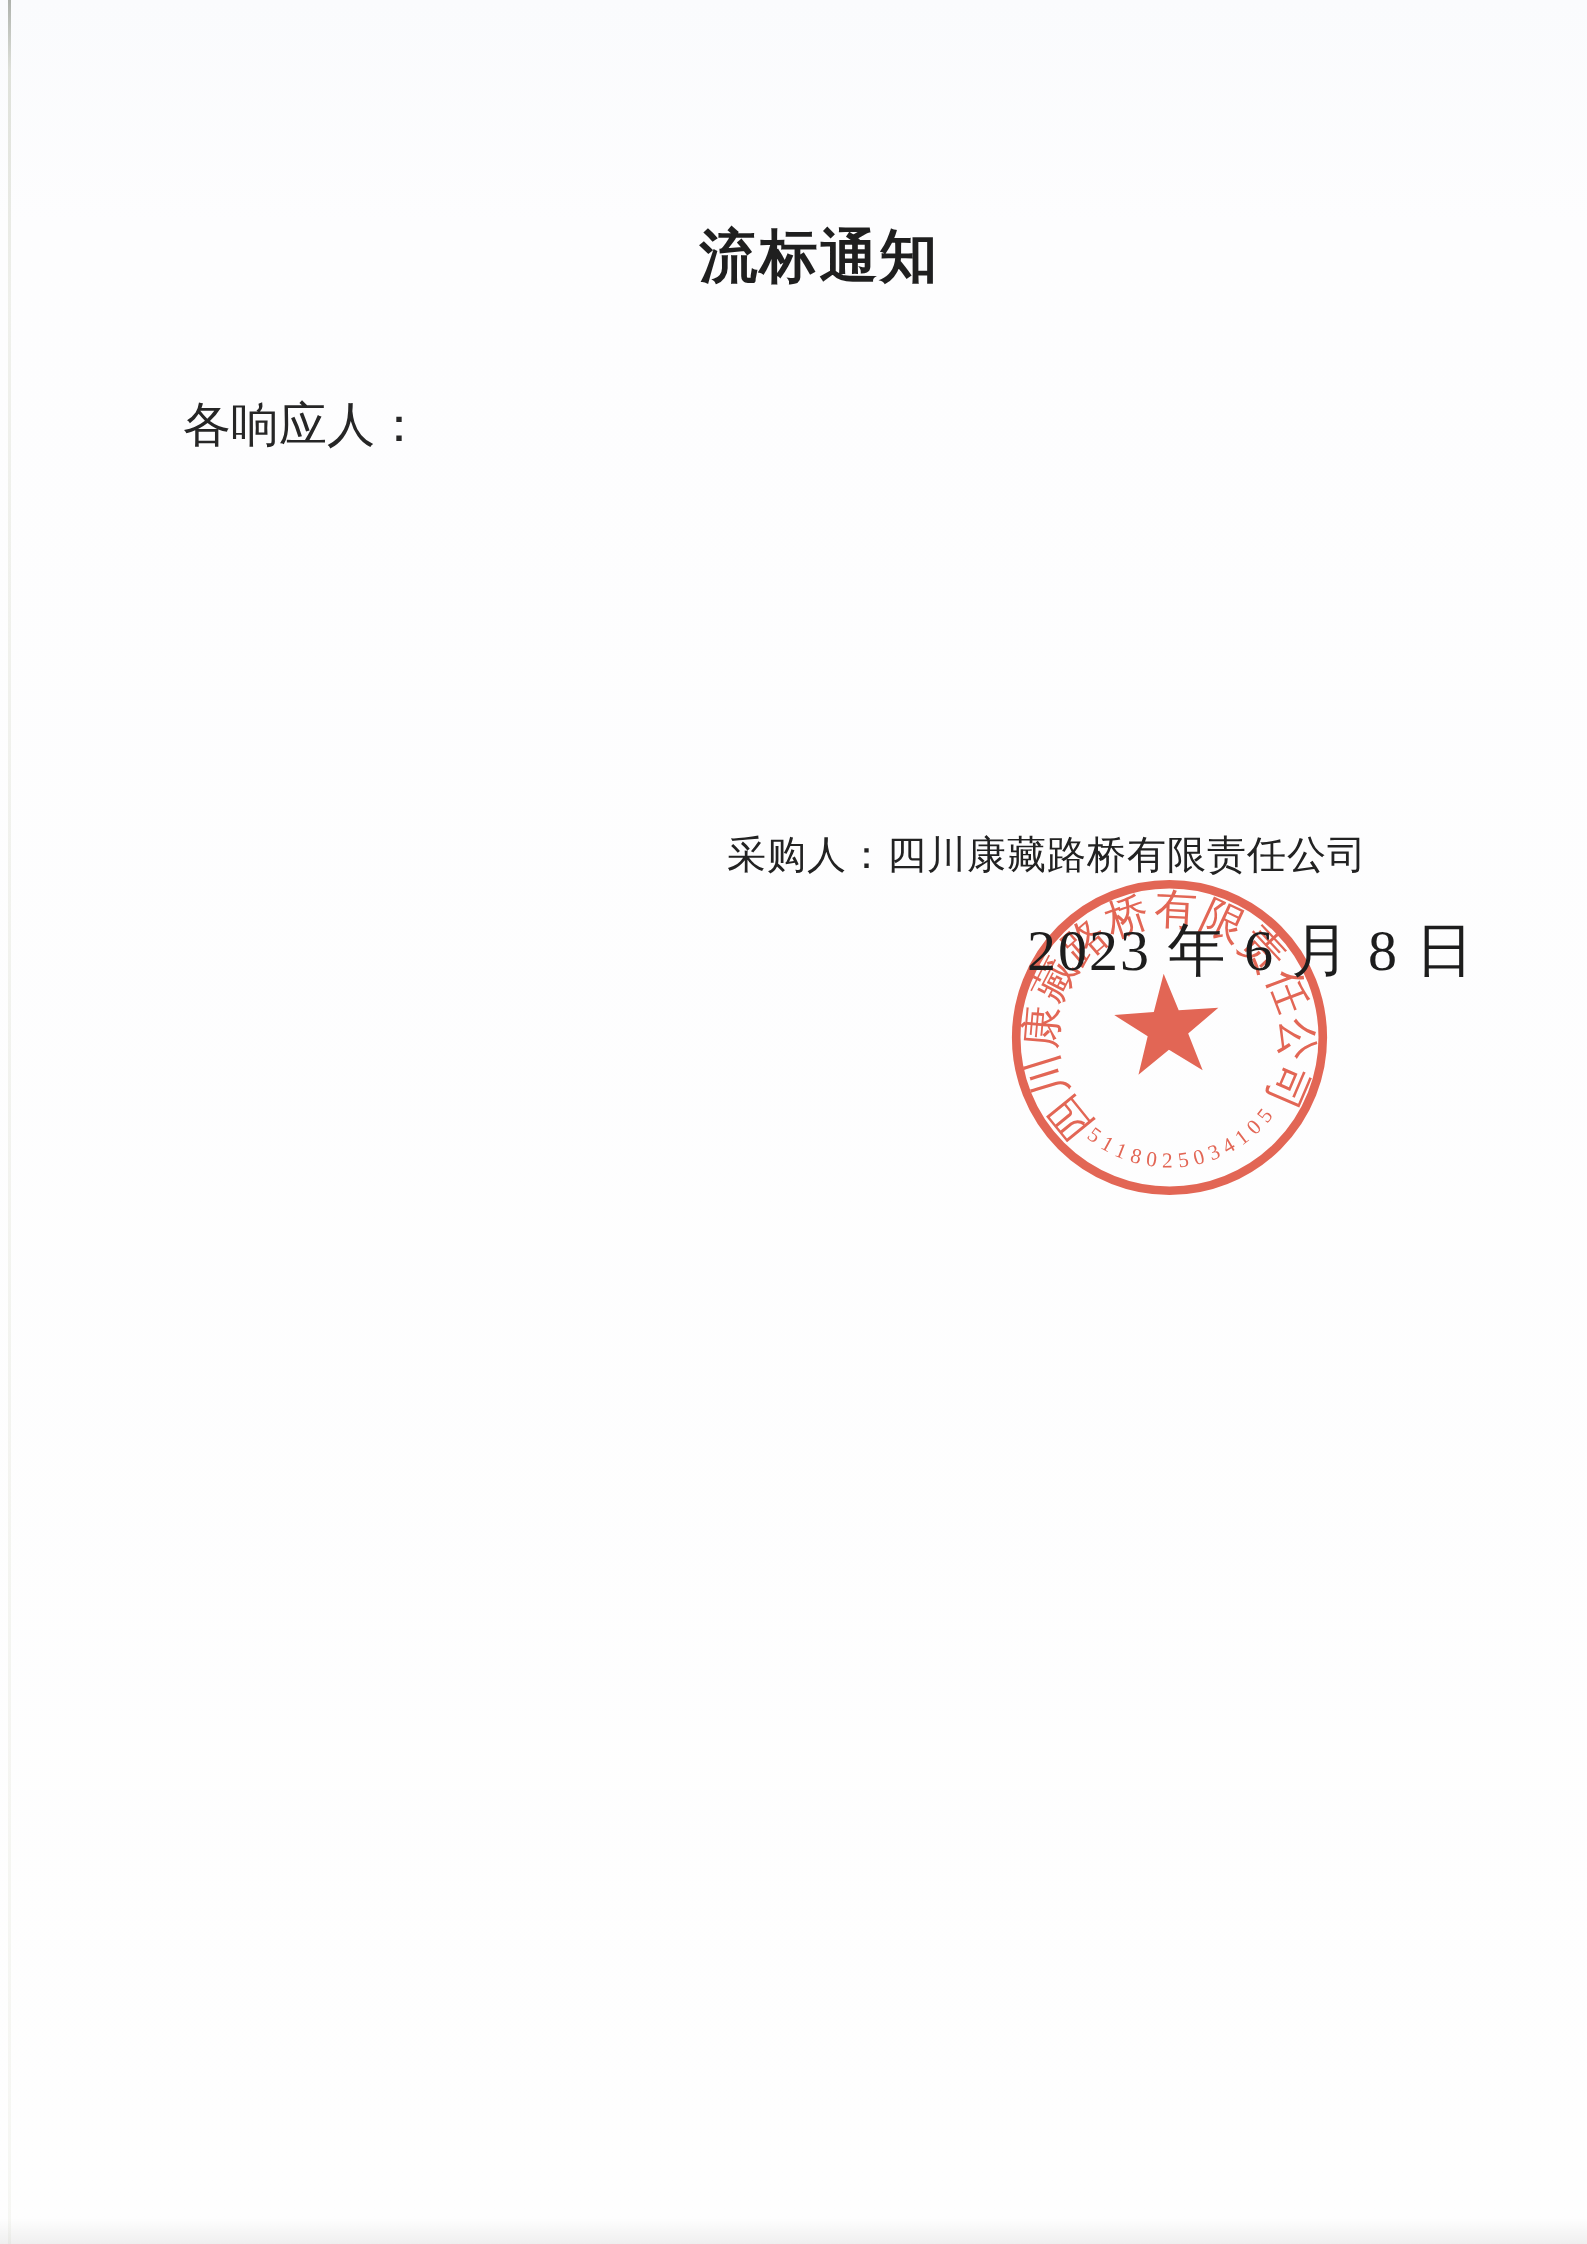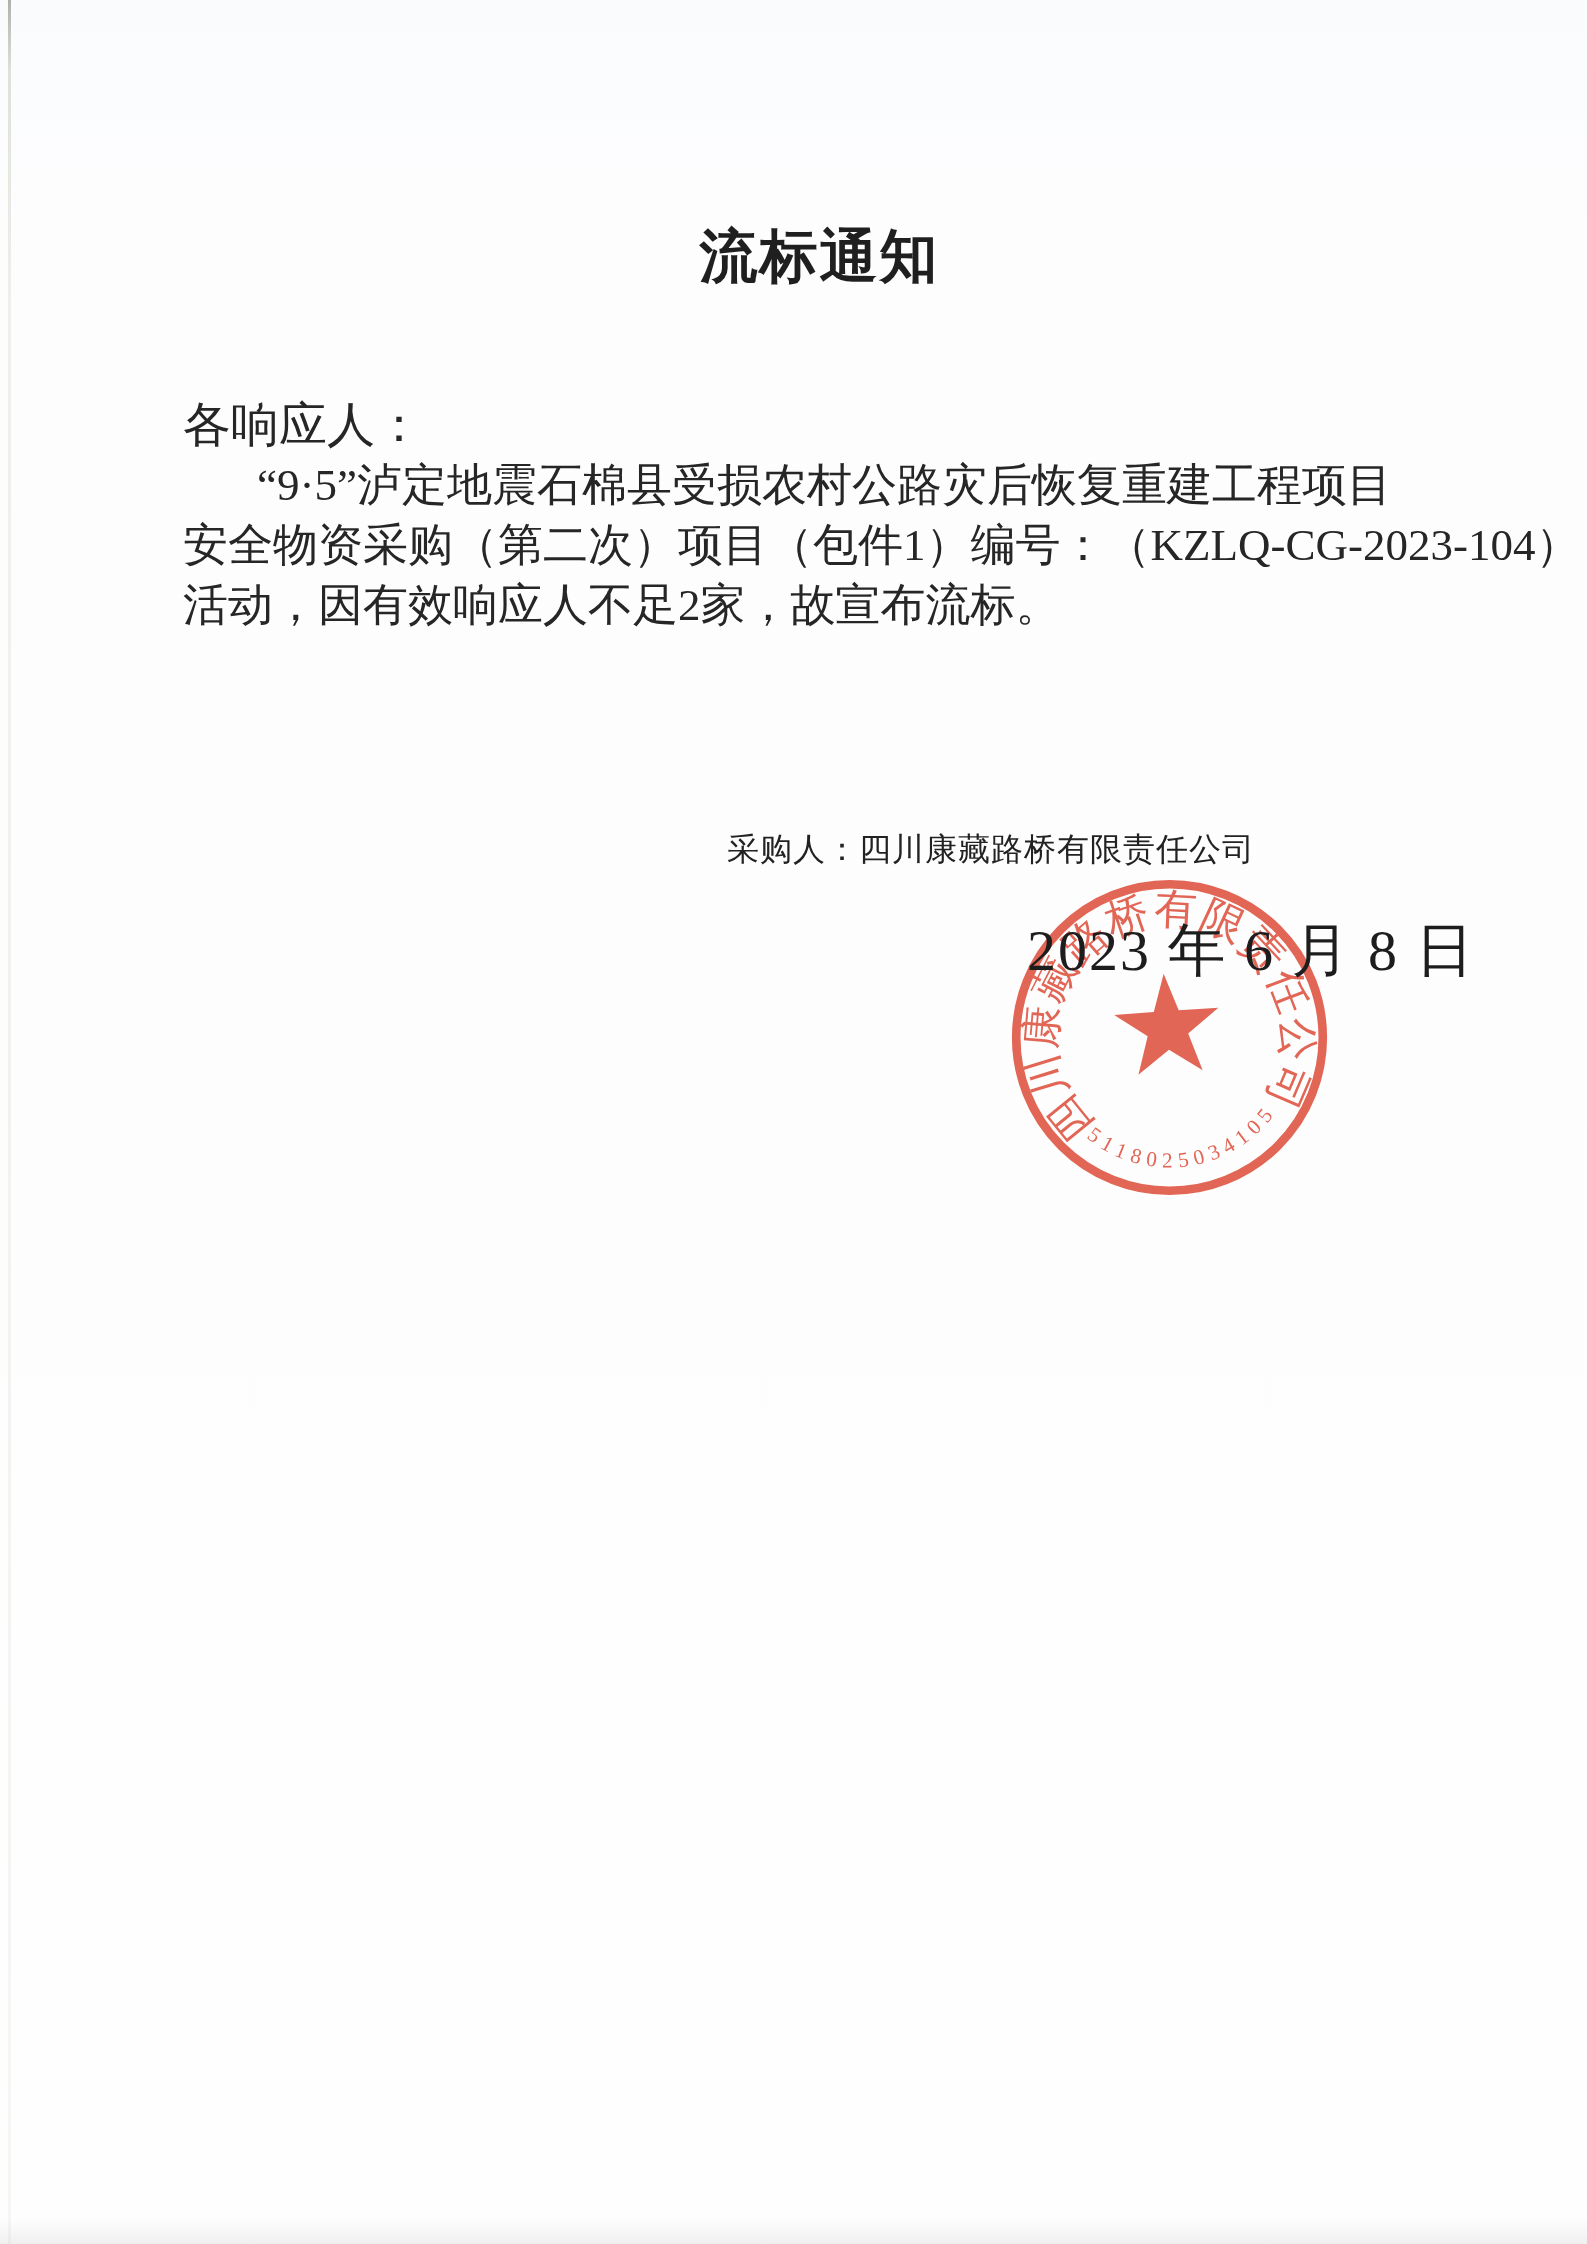--- a/index.html
+++ b/index.html
@@ -32,21 +32,21 @@
     font-size:48px;white-space:nowrap;
   }
   .paragraph{
     position:absolute;left:183px;top:455px;width:1260px;
     font-size:45px;line-height:60px;
   }
   .paragraph .line{white-space:nowrap;}
   .paragraph .line.indent{text-indent:74px;}
   .purchaser-line{
     position:absolute;left:727px;top:828px;
-    font-size:32px;letter-spacing:1px;white-space:nowrap;
+    font-size:39px;letter-spacing:1px;white-space:nowrap;
     color:#222;
   }
   .issue-date{
     position:absolute;left:1027px;top:912px;
     font-size:58px;letter-spacing:2px;white-space:nowrap;
     color:#1d1d1d;z-index:3;
   }
   .seal{
     position:absolute;left:1002px;top:870px;
     width:335px;height:335px;z-index:2;
@@ -58,25 +58,20 @@
 <body>
 
 <div class="page">
 
   <div class="scan-edge-left"></div>
 
   <div class="doc-title">流标通知</div>
 
   <div class="salutation">各响应人：</div>
 
-  <div class="paragraph">
-    <div class="line indent">“9·5”泸定地震石棉县受损农村公路灾后恢复重建工程项目</div>
-    <div class="line">安全物资采购（第二次）项目（包件1）编号：（KZLQ-CG-2023-104）</div>
-    <div class="line">活动，因有效响应人不足2家，故宣布流标。</div>
-  </div>
 
   <div class="purchaser-line"><span>采购人：</span><span>四川康藏路桥有限责任公司</span></div>
 
   <svg class="seal" viewBox="0 0 330 330" aria-hidden="true">
     <circle cx="165" cy="165" r="151" fill="none" stroke-width="8.5" stroke="#dd4530"></circle>
     <polygon transform="rotate(-4 163 156)" points="163,102 175.3,139 214.4,139.3 183,162.5 194.7,199.7 163,177 131.3,199.7 143,162.5 111.6,139.3 150.7,139" fill="#dd4530"></polygon>
     <path id="sealTextArc" d="M 85.8 244.2 A 112 112 0 1 1 244.2 244.2" fill="none"></path>
     <path id="sealNumArc" d="M 54.1 229 A 128 128 0 0 0 275.9 229" fill="none"></path>
     <text font-size="42" letter-spacing="1" transform="rotate(-8 165 165)" fill="#dd4530">
       <textPath href="#sealTextArc" startOffset="50%" text-anchor="middle">四川康藏路桥有限责任公司</textPath>

